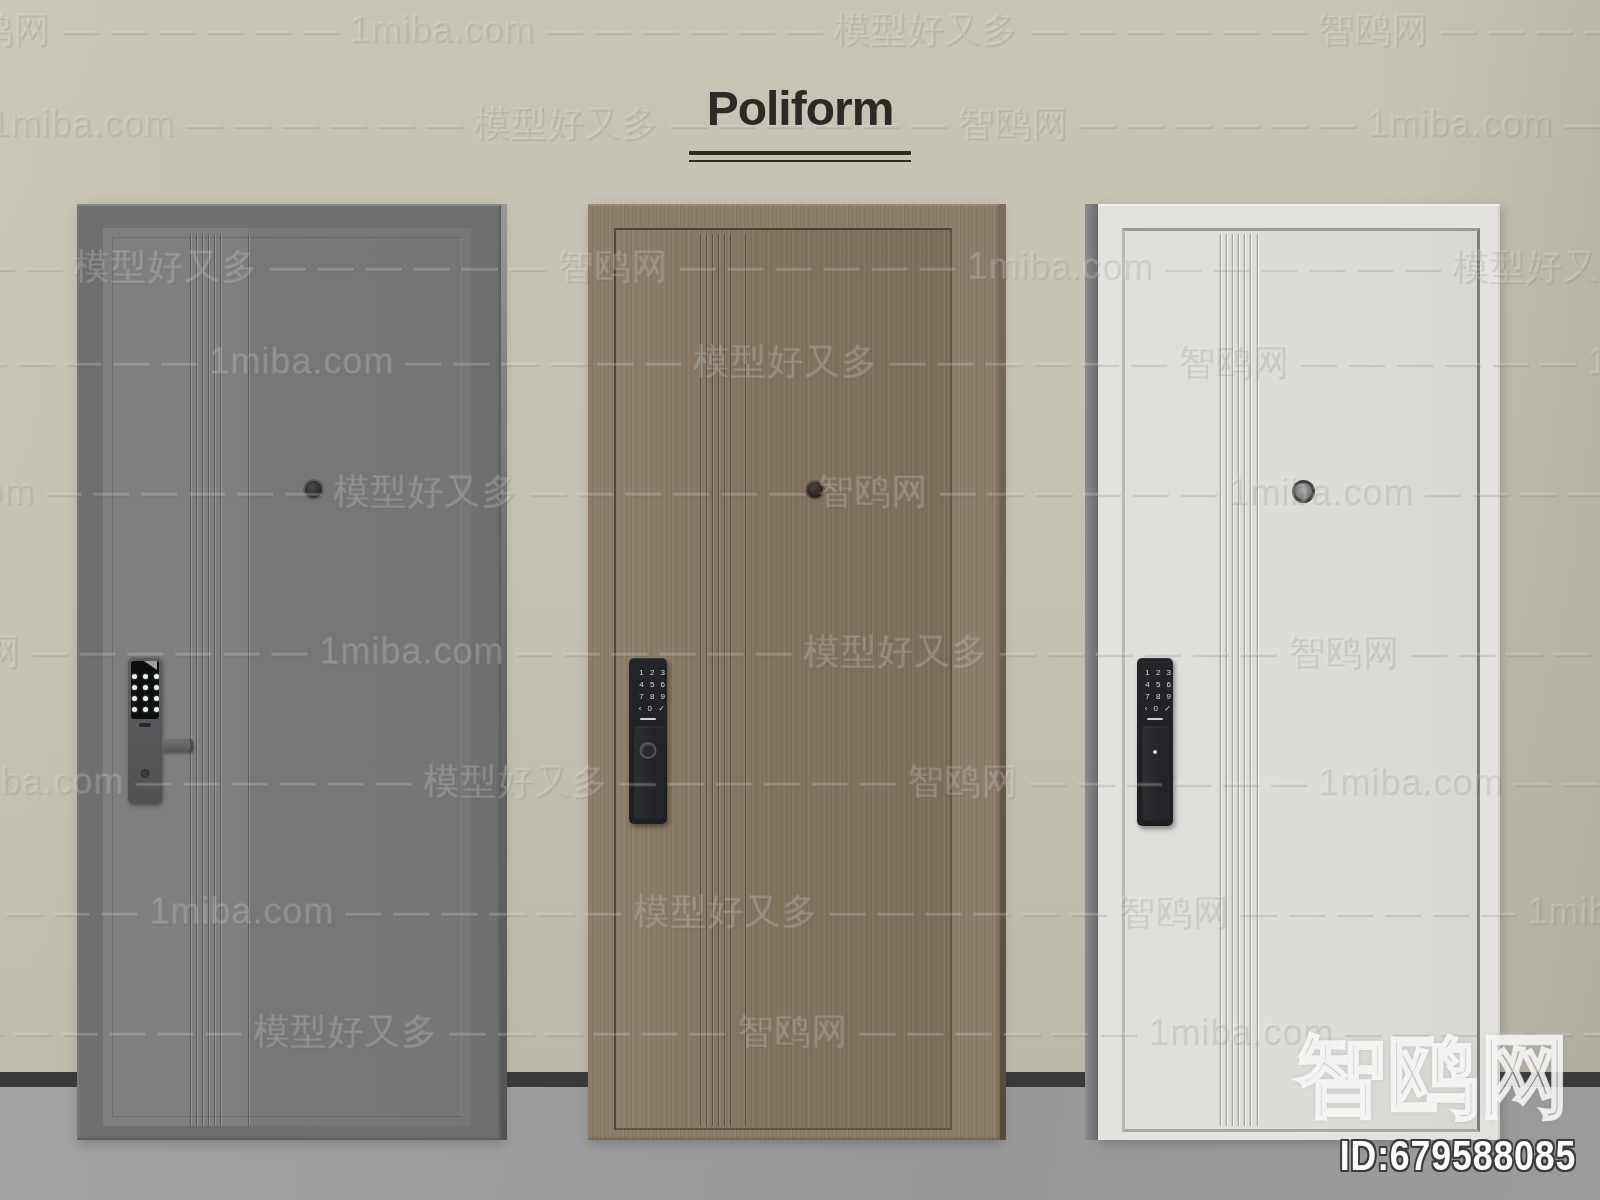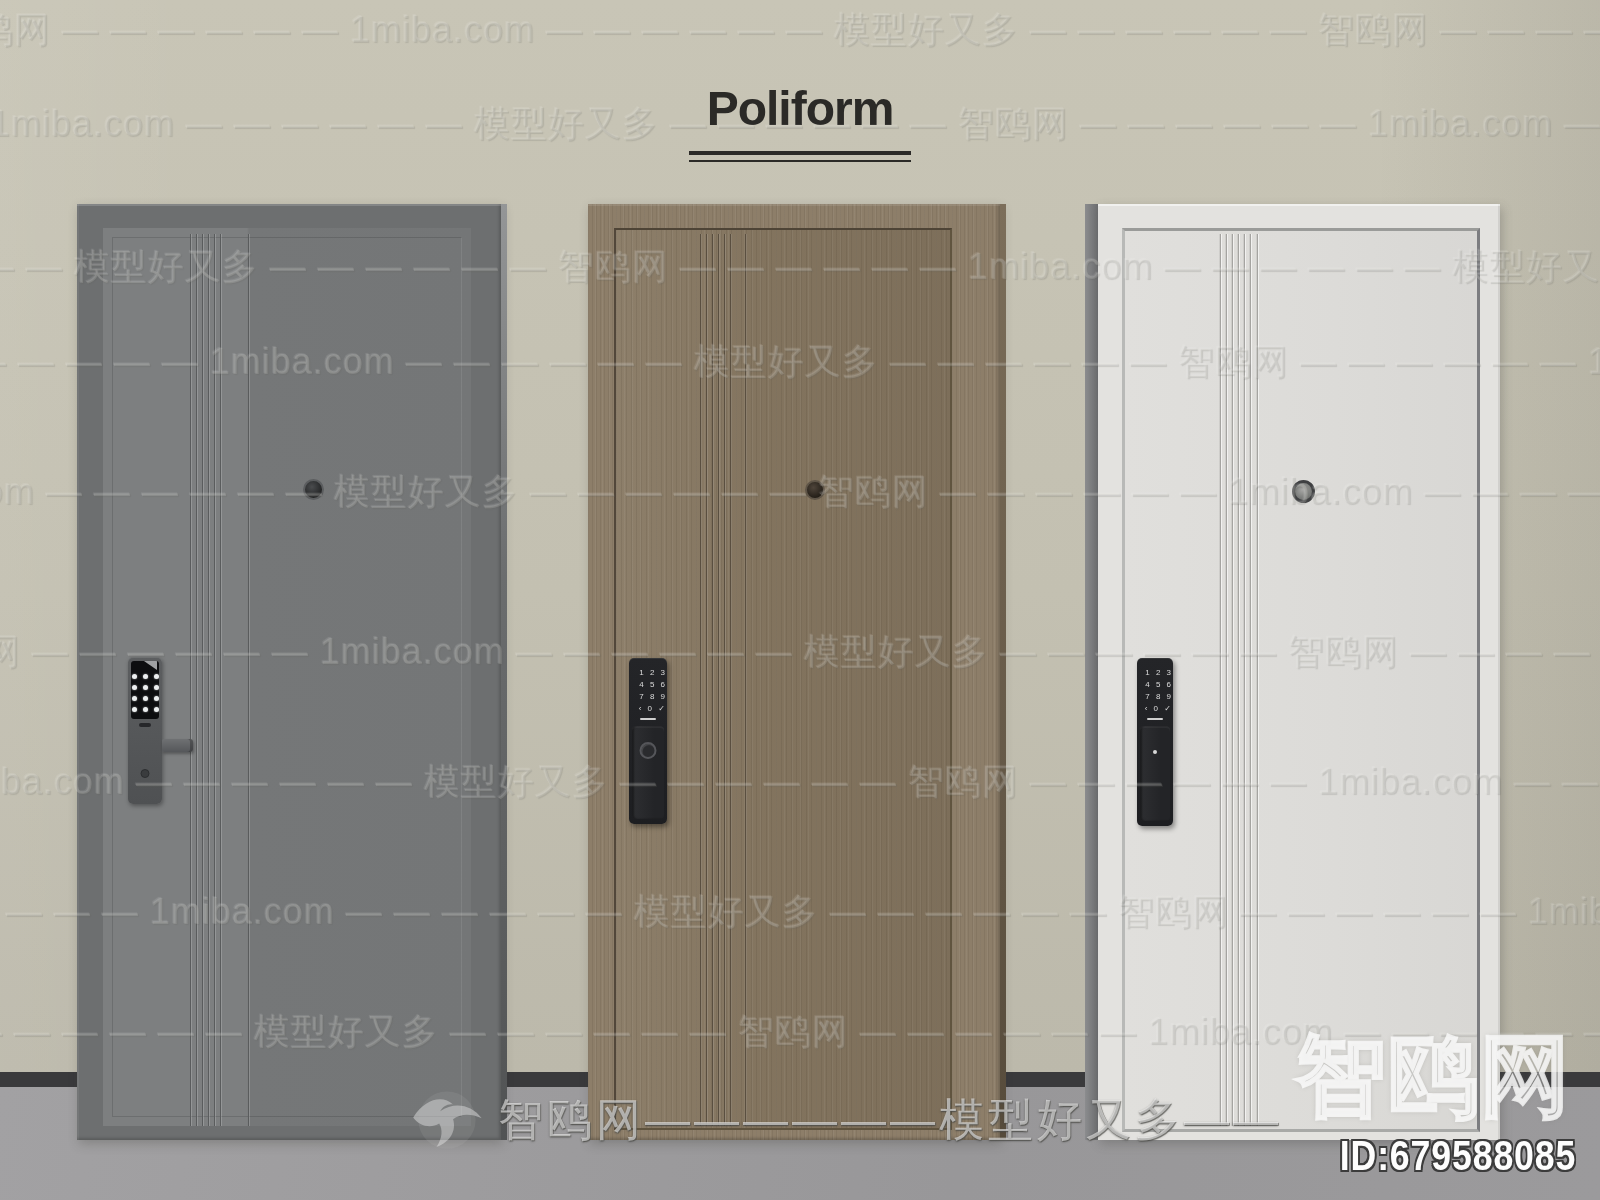--- a/index.html
+++ b/index.html
@@ -241,30 +241,19 @@
     <div class="wm-row" style="top:100px;left:-420px"><span>智鸥网 — — — — — — 1miba.com — — — — — — 模型好又多 — — — — — — </span><span>智鸥网 — — — — — — 1miba.com — — — — — — 模型好又多 — — — — — — </span></div>
     <div class="wm-row" style="top:243px;left:-820px"><span>智鸥网 — — — — — — 1miba.com — — — — — — 模型好又多 — — — — — — </span><span>智鸥网 — — — — — — 1miba.com — — — — — — 模型好又多 — — — — — — </span></div>
     <div class="wm-row" style="top:338px;left:-200px"><span>智鸥网 — — — — — — 1miba.com — — — — — — 模型好又多 — — — — — — </span><span>智鸥网 — — — — — — 1miba.com — — — — — — 模型好又多 — — — — — — </span></div>
     <div class="wm-row" style="top:468px;left:-560px"><span>智鸥网 — — — — — — 1miba.com — — — — — — 模型好又多 — — — — — — </span><span>智鸥网 — — — — — — 1miba.com — — — — — — 模型好又多 — — — — — — </span></div>
     <div class="wm-row" style="top:628px;left:-90px"><span>智鸥网 — — — — — — 1miba.com — — — — — — 模型好又多 — — — — — — </span><span>智鸥网 — — — — — — 1miba.com — — — — — — 模型好又多 — — — — — — </span></div>
     <div class="wm-row" style="top:758px;left:-470px"><span>智鸥网 — — — — — — 1miba.com — — — — — — 模型好又多 — — — — — — </span><span>智鸥网 — — — — — — 1miba.com — — — — — — 模型好又多 — — — — — — </span></div>
     <div class="wm-row" style="top:888px;left:-260px"><span>智鸥网 — — — — — — 1miba.com — — — — — — 模型好又多 — — — — — — </span><span>智鸥网 — — — — — — 1miba.com — — — — — — 模型好又多 — — — — — — </span></div>
     <div class="wm-row" style="top:1008px;left:-640px"><span>智鸥网 — — — — — — 1miba.com — — — — — — 模型好又多 — — — — — — </span><span>智鸥网 — — — — — — 1miba.com — — — — — — 模型好又多 — — — — — — </span></div>
   </div>
 
-  <div class="wm-banner">
-    <span class="gull-wrap">
-      <svg viewBox="0 0 90 70" width="78" height="64">
-        <circle cx="45" cy="35" r="33" fill="rgba(200,200,198,0.25)"></circle>
-        <path d="M6 32 C20 10 40 6 52 17 C45 16 40 20 37 25 C54 13 74 18 85 33
-                 C72 27 60 28 52 34 C56 47 49 60 33 66 C40 55 40 46 36 39
-                 C26 45 13 42 6 32 Z" fill="rgba(255,255,255,0.85)"></path>
-      </svg>
-    </span>
-    <span class="txt">智鸥网——————模型好又多——</span>
-  </div>
 
   <div class="wm-corner">
     <div class="wm-corner-logo">智鸥网</div>
     <div class="wm-corner-id">ID:679588085</div>
   </div>
 
 </div>
 
 </body></html>

